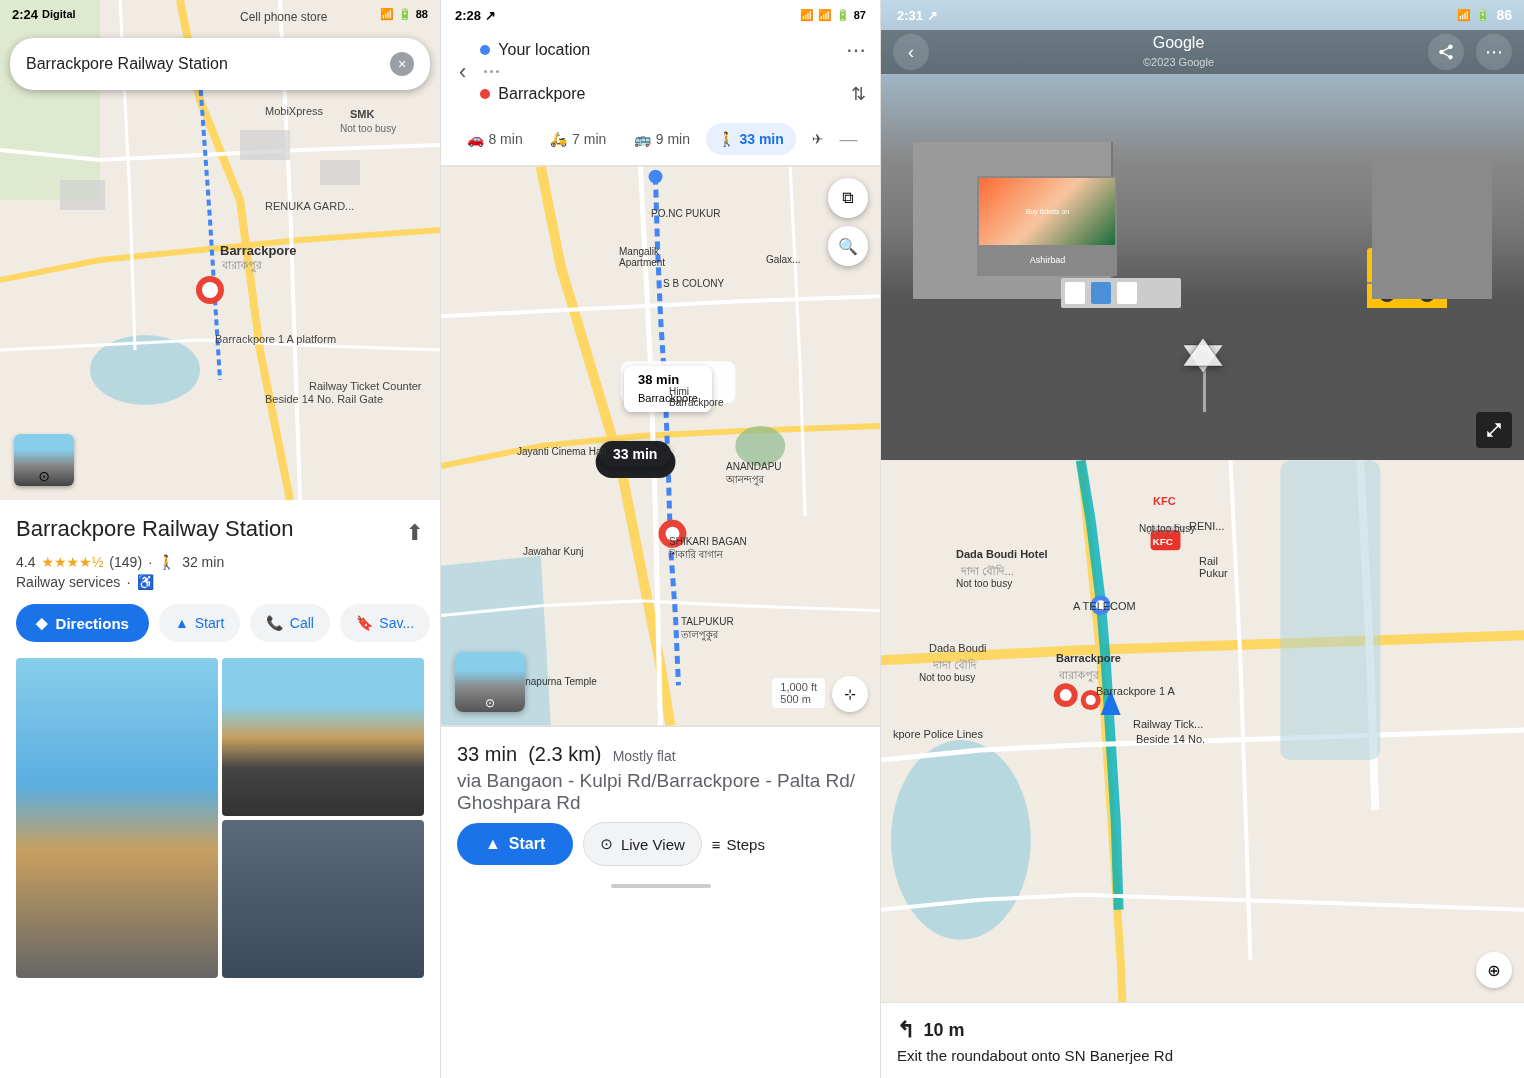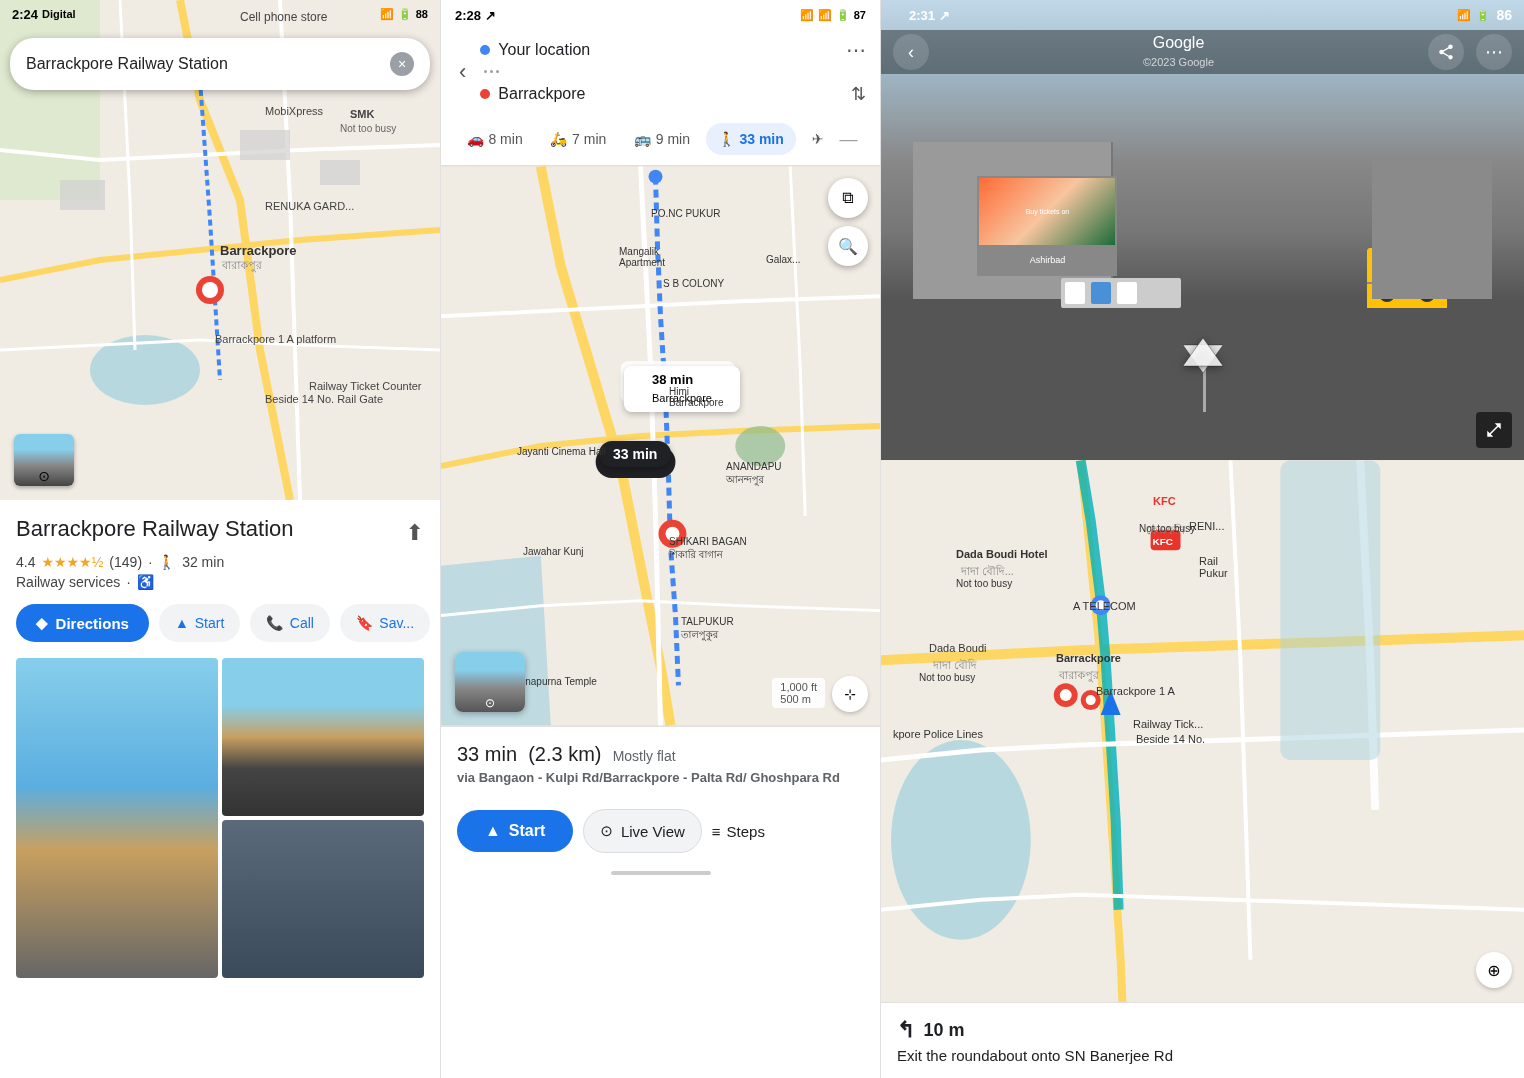--- a/index.html
+++ b/index.html
@@ -410,24 +410,23 @@
     }
 
     .route-summary {
       font-size: 20px;
       font-weight: 500;
       color: #202124;
       margin-bottom: 4px;
     }
 
     .route-via {
-      font-size: 13px;
+      font-size: 19px;
       color: #5f6368;
-      margin-bottom: 24px;
-      font-weight: bold;
+      margin-bottom: 8px;
     }
 
     .p2-action-row {
       display: flex;
       gap: 10px;
       align-items: center;
     }
 
     .btn-start {
       background: #1a73e8;
@@ -587,21 +586,21 @@
       font-size: 18px;
       cursor: pointer;
     }
 
     .sv-status {
       position: absolute;
       top: 0; left: 0;
       height: 30px;
       display: flex;
       align-items: center;
-      padding: 0 28px;
+      padding: 0 16px;
       color: #fff;
       font-size: 13px;
       font-weight: 600;
       z-index: 30;
     }
 
     .sv-status-right {
       position: absolute;
       top: 0; right: 0;
       height: 30px;
@@ -909,21 +908,21 @@
 
       <circle cx="215" cy="10" r="7" fill="#4285f4"></circle>
 
       <ellipse cx="232" cy="368" rx="14" ry="14" fill="#ea4335"></ellipse>
       <circle cx="232" cy="368" r="7" fill="#fff"></circle>
 
       <rect x="180" y="195" width="115" height="42" rx="8" fill="rgba(255,255,255,0.95)" filter="url(#shadow)"></rect>
       <rect x="155" y="280" width="80" height="32" rx="16" fill="#202124"></rect>
     </svg>
 
-    <div style="position:absolute;top:200px;left:183px;background:rgba(255,255,255,0.95);border-radius:8px;padding:5px 28px;box-shadow:0 2px 6px rgba(0,0,0,0.25);font-size:13px;font-weight:600;line-height:1.4;">
+    <div style="position:absolute;top:200px;left:183px;background:rgba(255,255,255,0.95);border-radius:8px;padding:5px 14px;box-shadow:0 2px 6px rgba(0,0,0,0.25);font-size:13px;font-weight:600;line-height:1.4;">
       38 min<br><span style="font-weight:400;font-size:11px;">Barrackpore</span>
     </div>
     <div style="position:absolute;top:275px;left:158px;background:#202124;border-radius:16px;padding:5px 14px;font-size:14px;font-weight:600;color:#fff;box-shadow:0 2px 6px rgba(0,0,0,0.3);">
       33 min
     </div>
 
     <div class="p2-label" style="top:42px;left:210px;font-weight:500;">PO.NC PUKUR</div>
     <div class="p2-label" style="top:80px;left:178px;">Mangalik<br>Apartment</div>
     <div class="p2-label" style="top:112px;left:222px;font-weight:500;text-align:right;">S B COLONY</div>
     <div class="p2-label" style="top:88px;left:325px;">Galax...</div>

